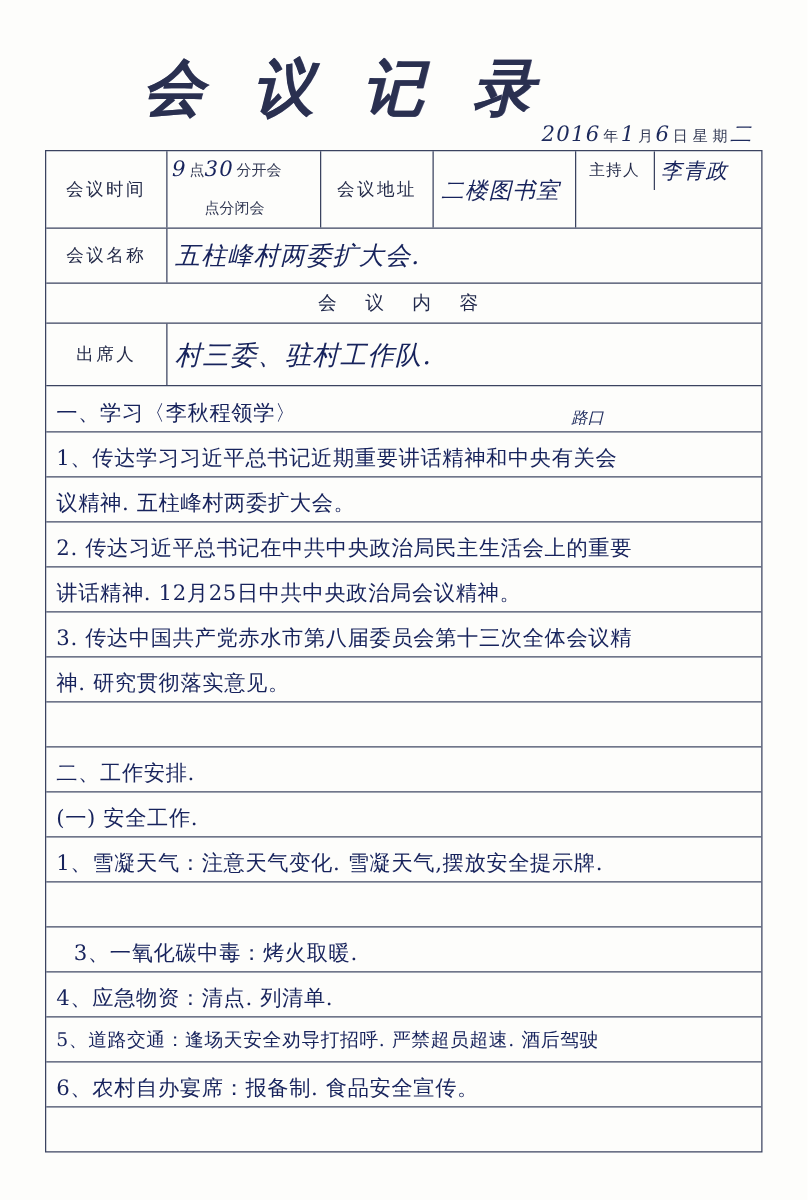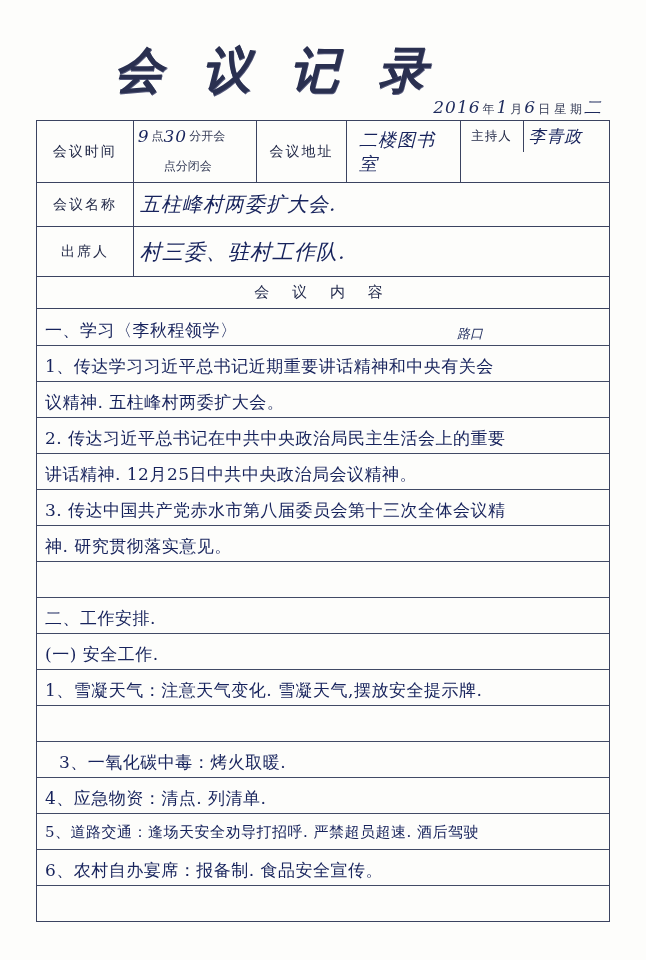--- a/index.html
+++ b/index.html
@@ -104,21 +104,21 @@
     display: flex;
     align-items: center;
     padding-left: 4px;
     font-size: 13px;
     position: relative;
   }
   .r1 .c-timeval .sub + .sub { border-top: none; }
   .r1 .c-timeval .sub .hw { font-size: 17px; margin-right: 2px; }
   .r1 .c-timeval .sub .lbl { font-size: 12px; color: #333a55; font-family:"DejaVu Serif", serif; }
   .r1 .c-placelabel { width: 90px; font-family: Liberation Serif, serif; }
-  .r1 .c-placeval { width: 114px; padding-left: 12px; }
+  .r1 .c-placeval { width: 114px; }
   .r1 .c-placeval .hw { font-size: 18px; }
   .r1 .c-people { width: 150px; flex-direction: column; align-items: stretch; padding: 0; }
   .r1 .c-people .prow {
     height: 50%;
     display: flex;
     align-items: center;
   }
   .r1 .c-people .prow + .prow { border-top: 1.4px solid #3b4360; }
   .r1 .c-people .pl {
     width: 62px;
@@ -234,29 +234,29 @@
       </div>
     </div>
 
     <div class="row r2">
       <div class="cell label-cell c-lbl">会议名称</div>
       <div class="cell c-val">
         <span class="hw">五柱峰村两委扩大会.</span>
       </div>
     </div>
 
+    <div class="row r4">
+      <div class="cell c-hdr">会 议 内 容</div>
+    </div>
+
     <div class="row r3">
       <div class="cell label-cell c-lbl">出席人</div>
       <div class="cell c-val">
         <span class="hw">村三委、驻村工作队.</span>
       </div>
-    </div>
-
-    <div class="row r4">
-      <div class="cell c-hdr">会 议 内 容</div>
     </div>
 
     <div class="content">
       <div class="note-above" style="top:16px; left:420px;">路口</div>
 
       <div class="line" style="top:36px"></div>
       <div class="line" style="top:72px"></div>
       <div class="line" style="top:108px"></div>
       <div class="line" style="top:144px"></div>
       <div class="line" style="top:180px"></div>

